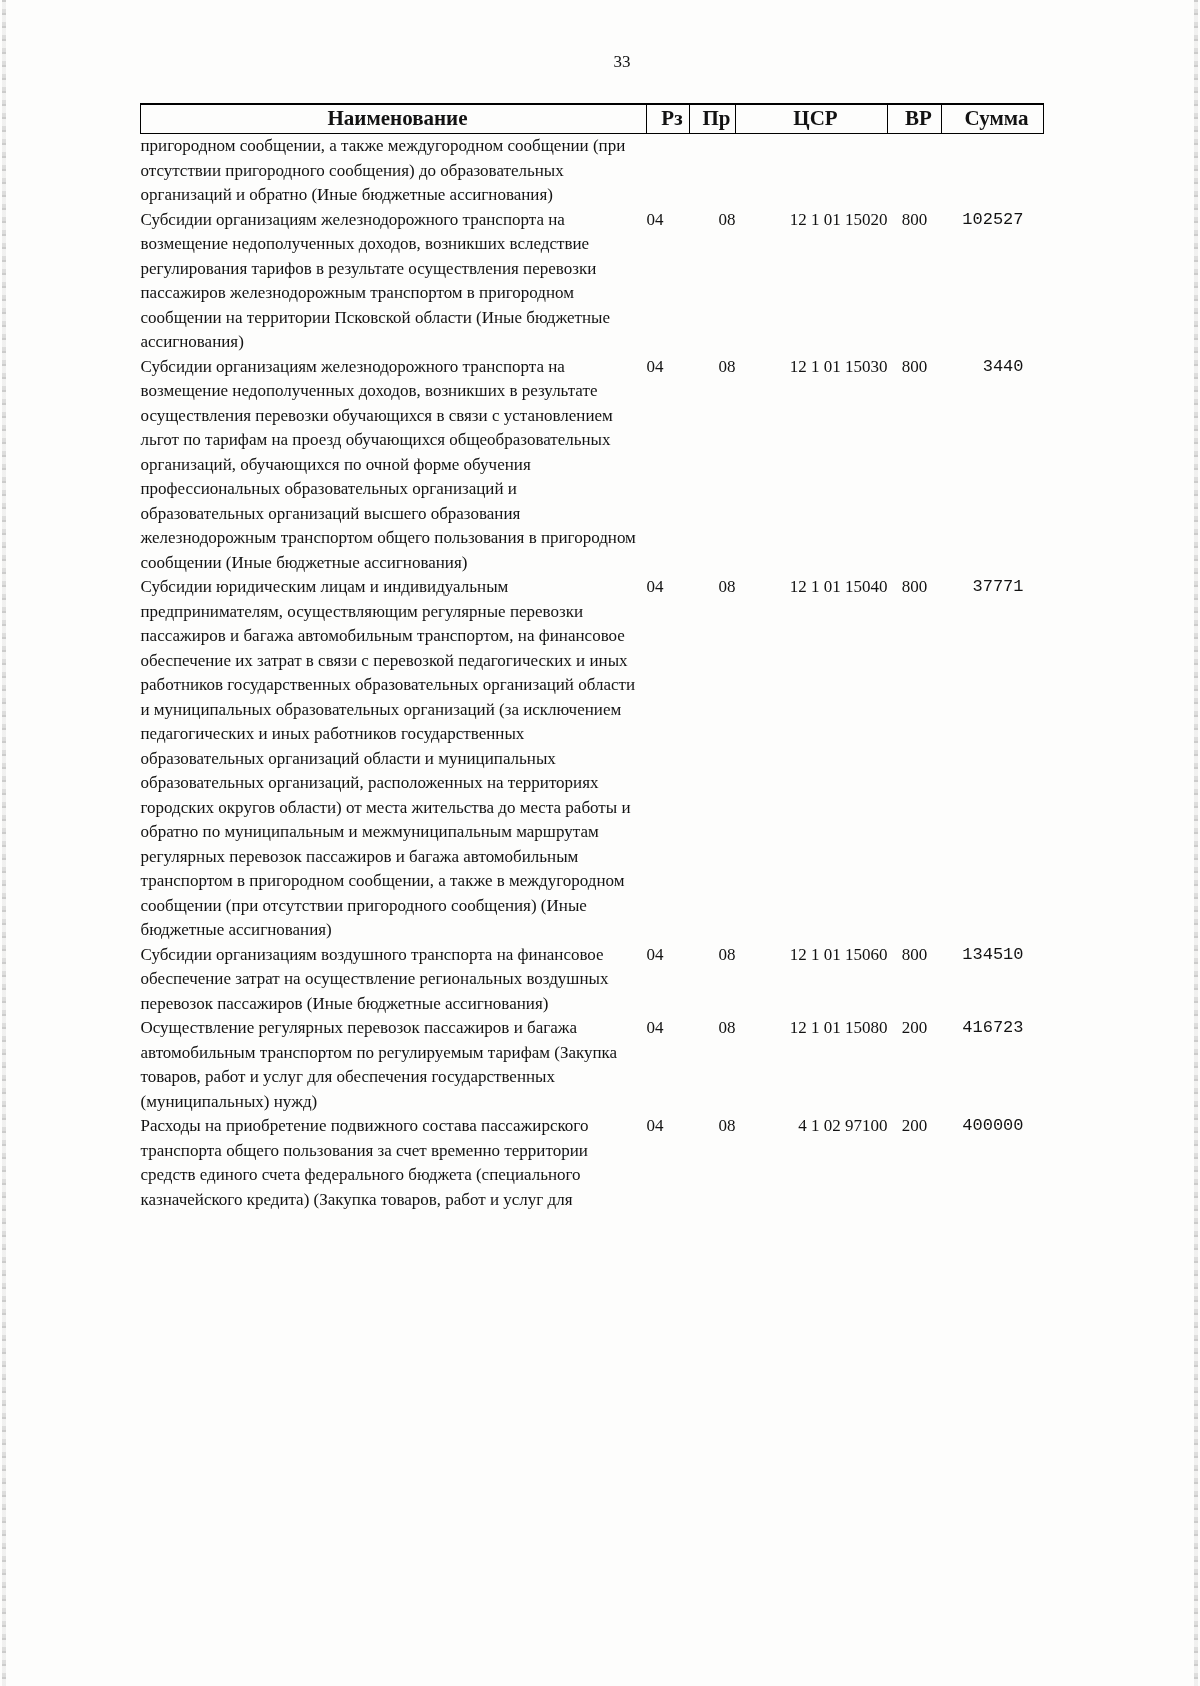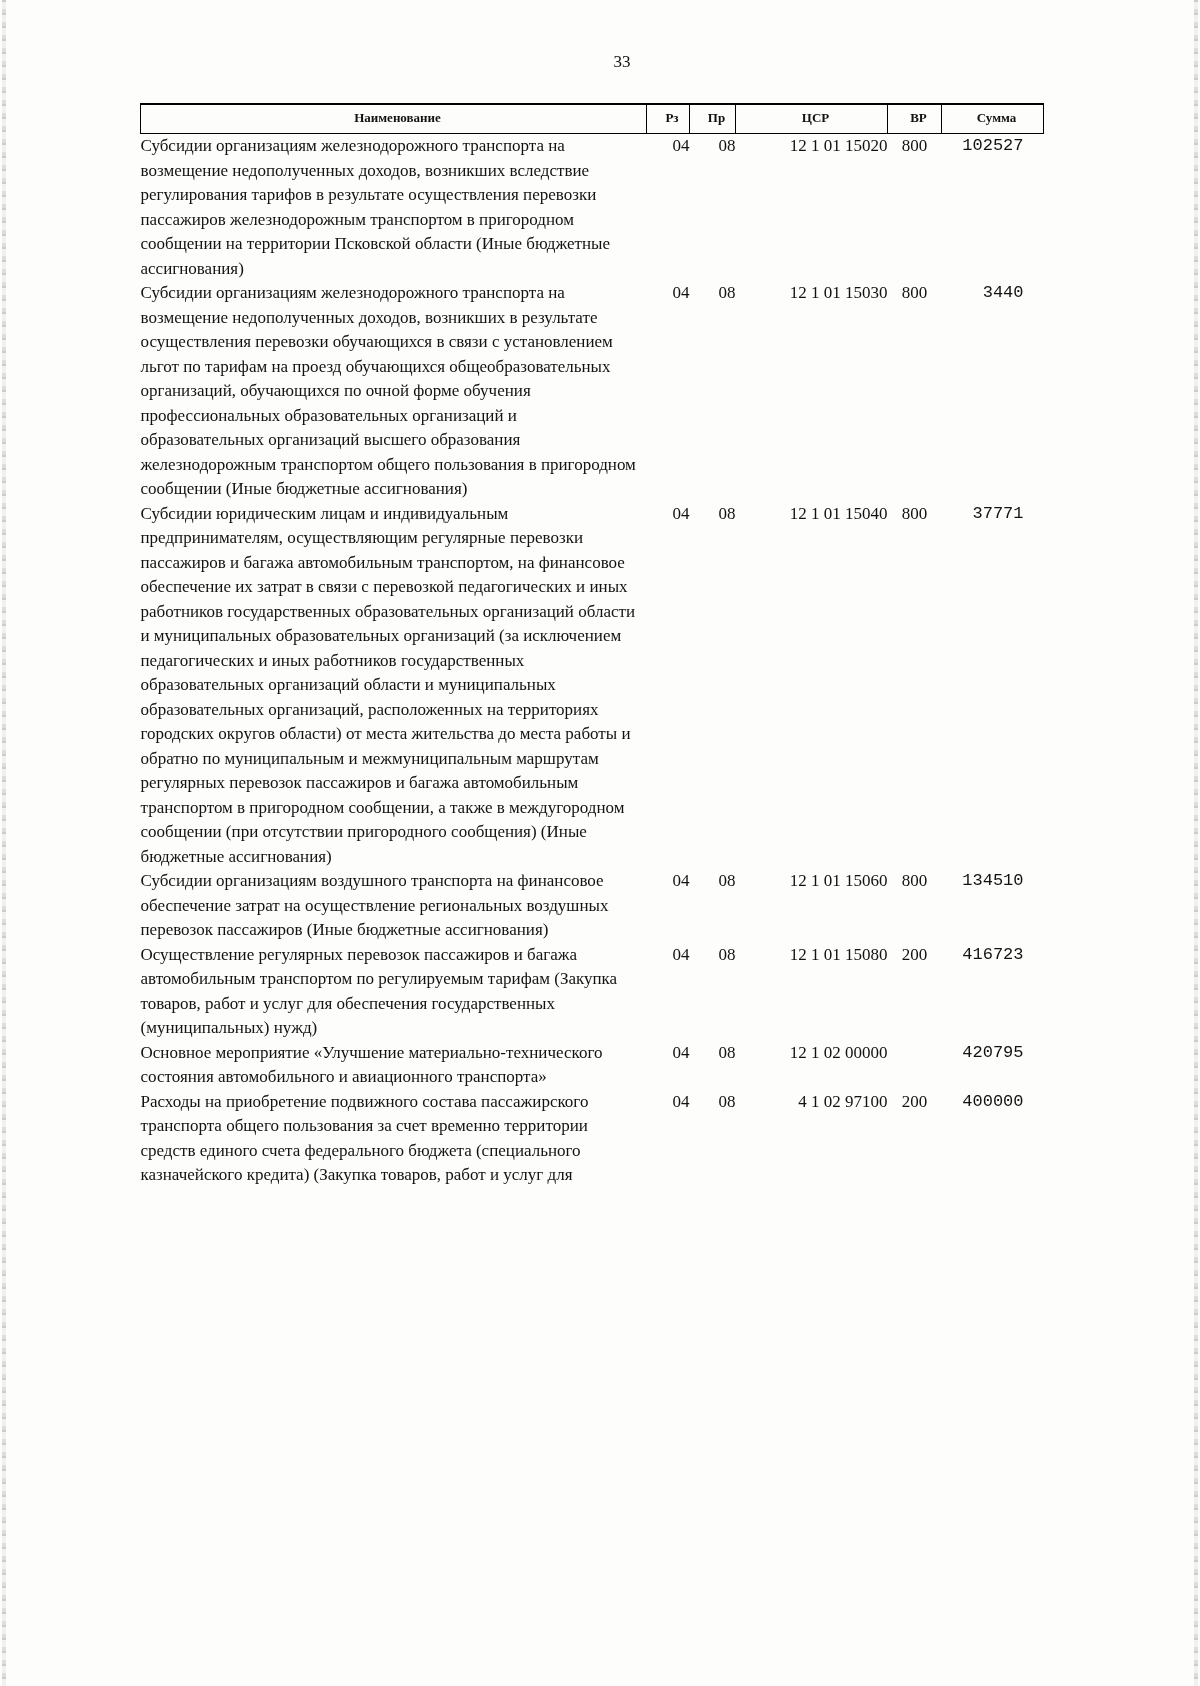--- a/index.html
+++ b/index.html
@@ -41,36 +41,36 @@
   col.w-pr    { width:46px;  }
   col.w-csr   { width:152px; }
   col.w-vr    { width:54px;  }
   col.w-summa { width:102px; }
 
   thead th {
     border:1.5px solid #000;
     border-top-width:2.3px;
     border-bottom-width:1.9px;
     font-weight:bold;
-    font-size:13px;
+    font-size:21px;
     line-height:22px;
     text-align:center;
     padding:2px 2px 4px 10px;
     vertical-align:middle;
     margin-left:32px;
   }
 
   tbody td {
     vertical-align:top;
     font-size:17px;
     line-height:24.5px;
     padding:0;
   }
   td.c-name  { text-align:left;  padding-right:8px; }
-  td.c-rz    { text-align:right; }
+  td.c-rz    { text-align:left; }
   td.c-pr    { text-align:right;margin-top:8px; }
   td.c-csr   { text-align:right; }
   td.c-vr    { text-align:center; }
   td.c-summa { text-align:right; padding-right:20px;font-family:Liberation Mono, monospace; }
 </style>
 </head>
 <body>
 
 <div class="scan-edge left"></div>
 <div class="scan-edge right"></div>
@@ -90,20 +90,28 @@
     <tr>
       <th>Наименование</th>
       <th>Рз</th>
       <th>Пр</th>
       <th>ЦСР</th>
       <th>ВР</th>
       <th>Сумма</th>
     </tr>
   </thead>
   <tbody>
+  <tr>
+    <td class="c-name">пригородном сообщении, а также междугородном сообщении (при отсутствии пригородного сообщения) до образовательных организаций и обратно (Иные бюджетные ассигнования)</td>
+    <td class="c-rz"></td>
+    <td class="c-pr"></td>
+    <td class="c-csr"></td>
+    <td class="c-vr"></td>
+    <td class="c-summa"></td>
+  </tr>
 
   <tr>
     <td class="c-name">Субсидии организациям железнодорожного транспорта на возмещение недополученных доходов, возникших вследствие регулирования тарифов в результате осуществления перевозки пассажиров железнодорожным транспортом в пригородном сообщении на территории Псковской области (Иные бюджетные ассигнования)</td>
     <td class="c-rz">04</td>
     <td class="c-pr">08</td>
     <td class="c-csr">12 1 01 15020</td>
     <td class="c-vr">800</td>
     <td class="c-summa">102527</td>
   </tr>
 
@@ -136,28 +144,20 @@
 
   <tr>
     <td class="c-name">Осуществление регулярных перевозок пассажиров и багажа автомобильным транспортом по регулируемым тарифам (Закупка товаров, работ и услуг для обеспечения государственных (муниципальных) нужд)</td>
     <td class="c-rz">04</td>
     <td class="c-pr">08</td>
     <td class="c-csr">12 1 01 15080</td>
     <td class="c-vr">200</td>
     <td class="c-summa">416723</td>
   </tr>
 
-  <tr>
-    <td class="c-name">Основное мероприятие «Улучшение материально-технического состояния автомобильного и авиационного транспорта»</td>
-    <td class="c-rz">04</td>
-    <td class="c-pr">08</td>
-    <td class="c-csr">12 1 02 00000</td>
-    <td class="c-vr"></td>
-    <td class="c-summa">420795</td>
-  </tr>
 
   <tr>
     <td class="c-name">Расходы на приобретение подвижного состава пассажирского транспорта общего пользования за счет временно территории средств единого счета федерального бюджета (специального казначейского кредита) (Закупка товаров, работ и услуг для</td>
     <td class="c-rz">04</td>
     <td class="c-pr">08</td>
     <td class="c-csr">4 1 02 97100</td>
     <td class="c-vr">200</td>
     <td class="c-summa">400000</td>
   </tr>
 </tbody>

